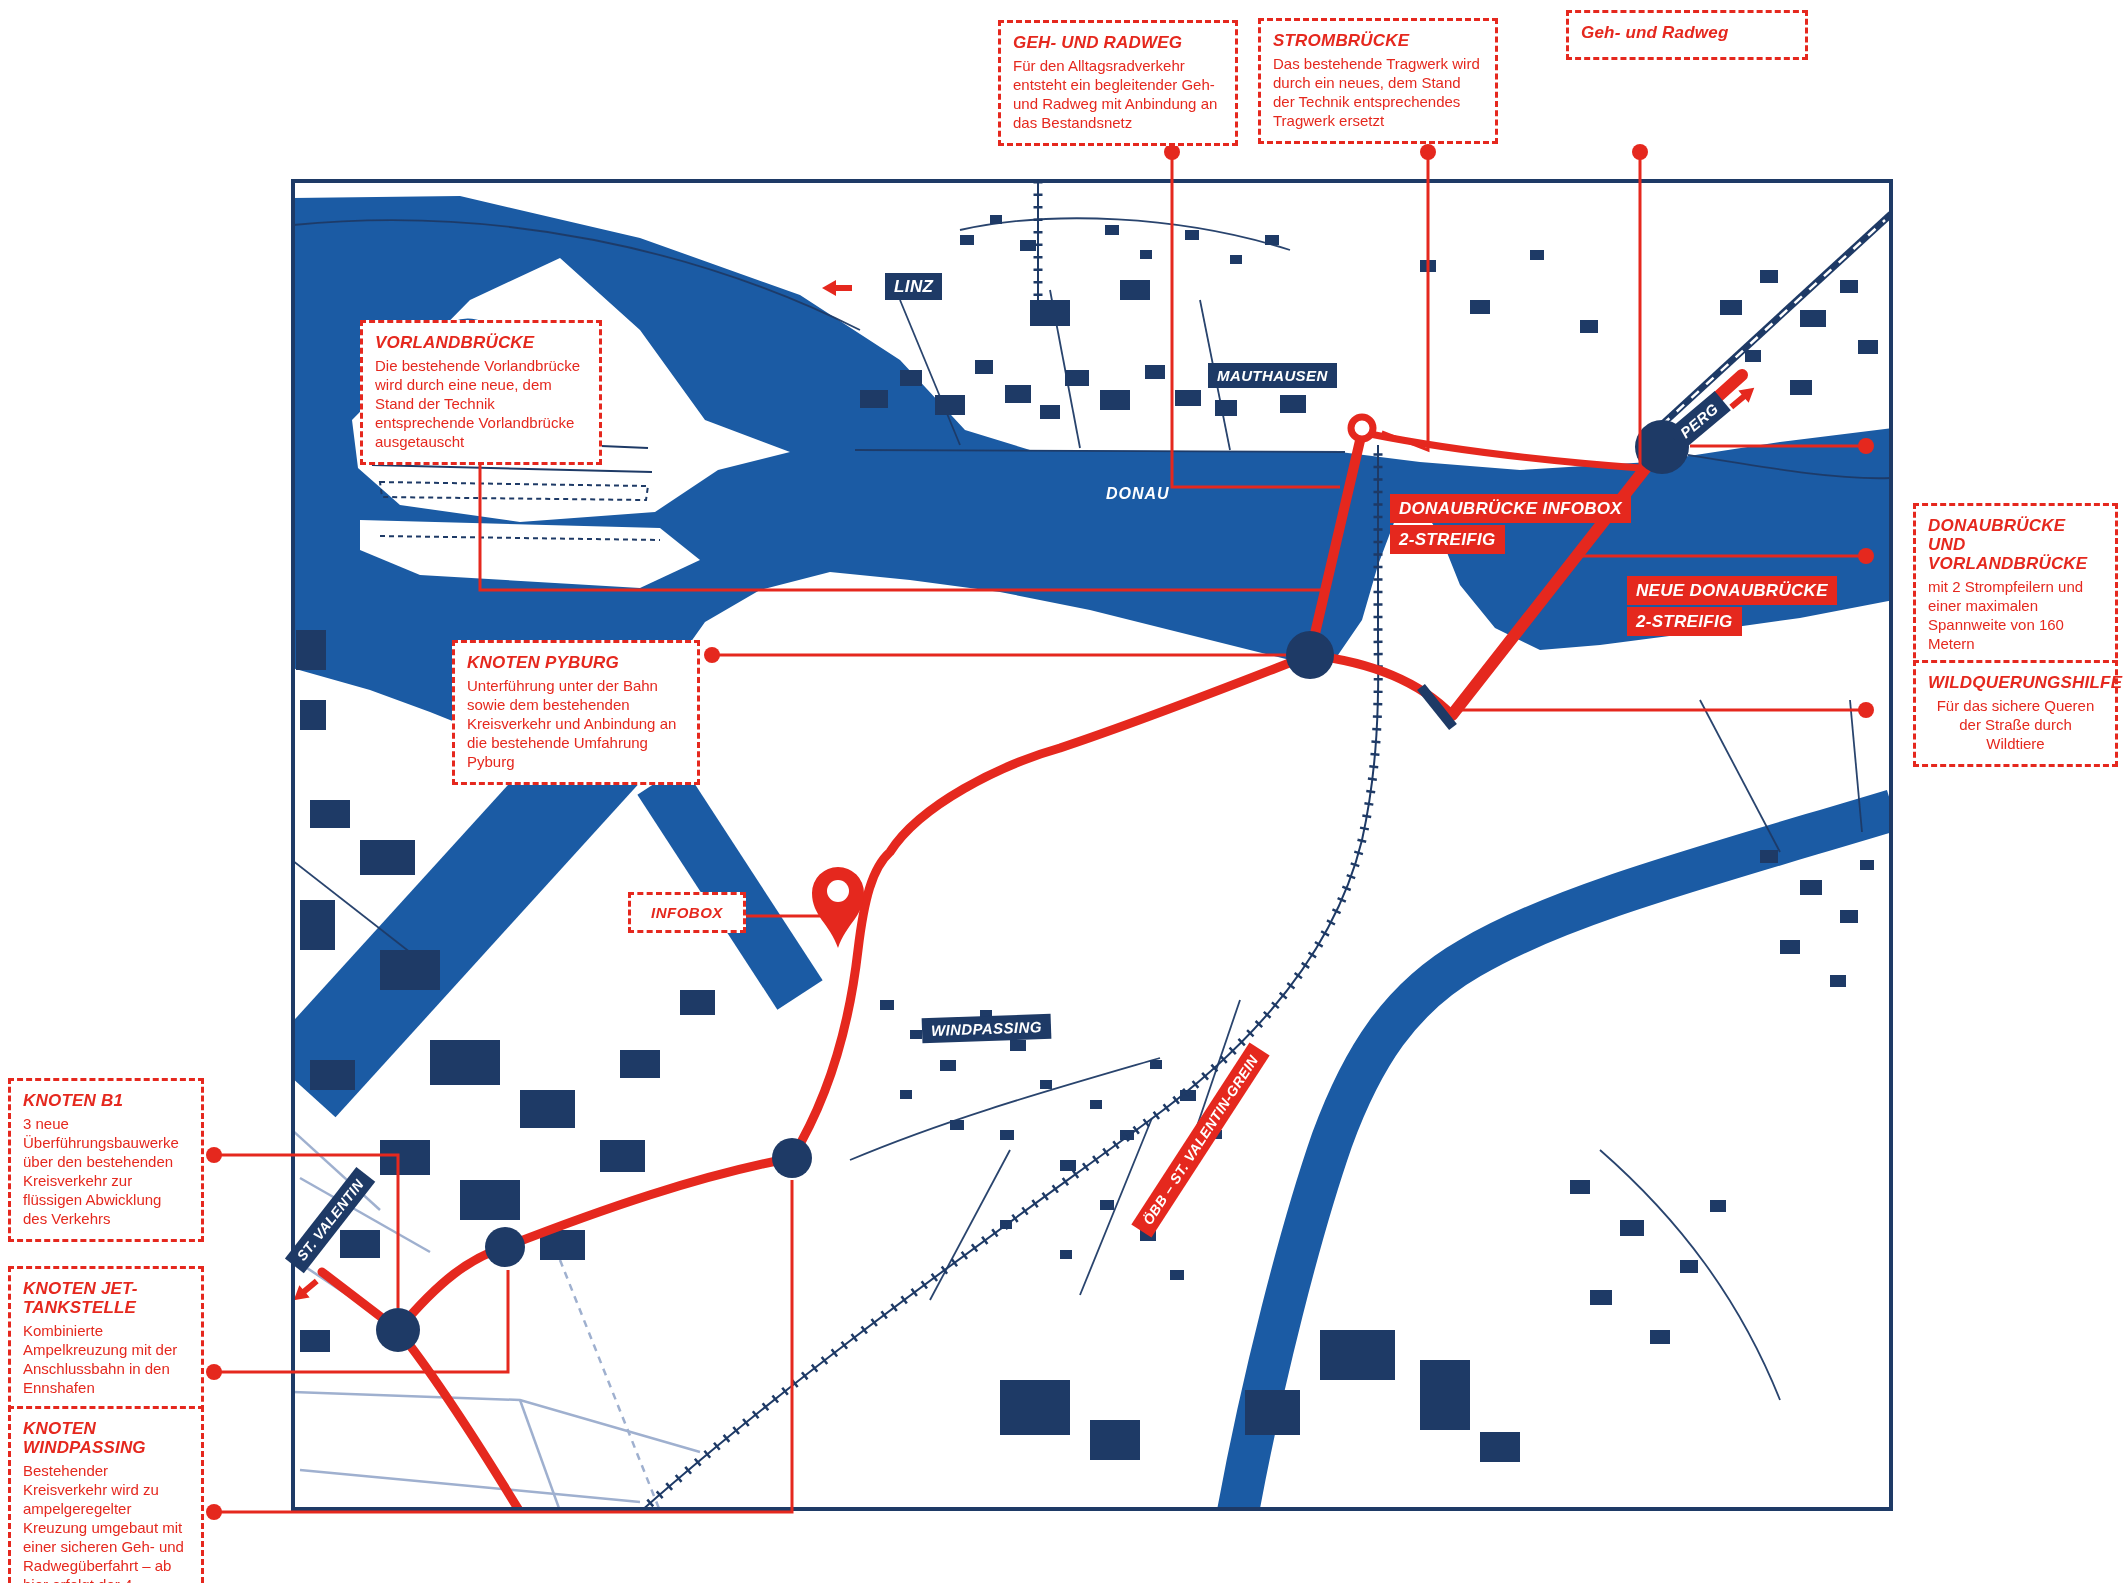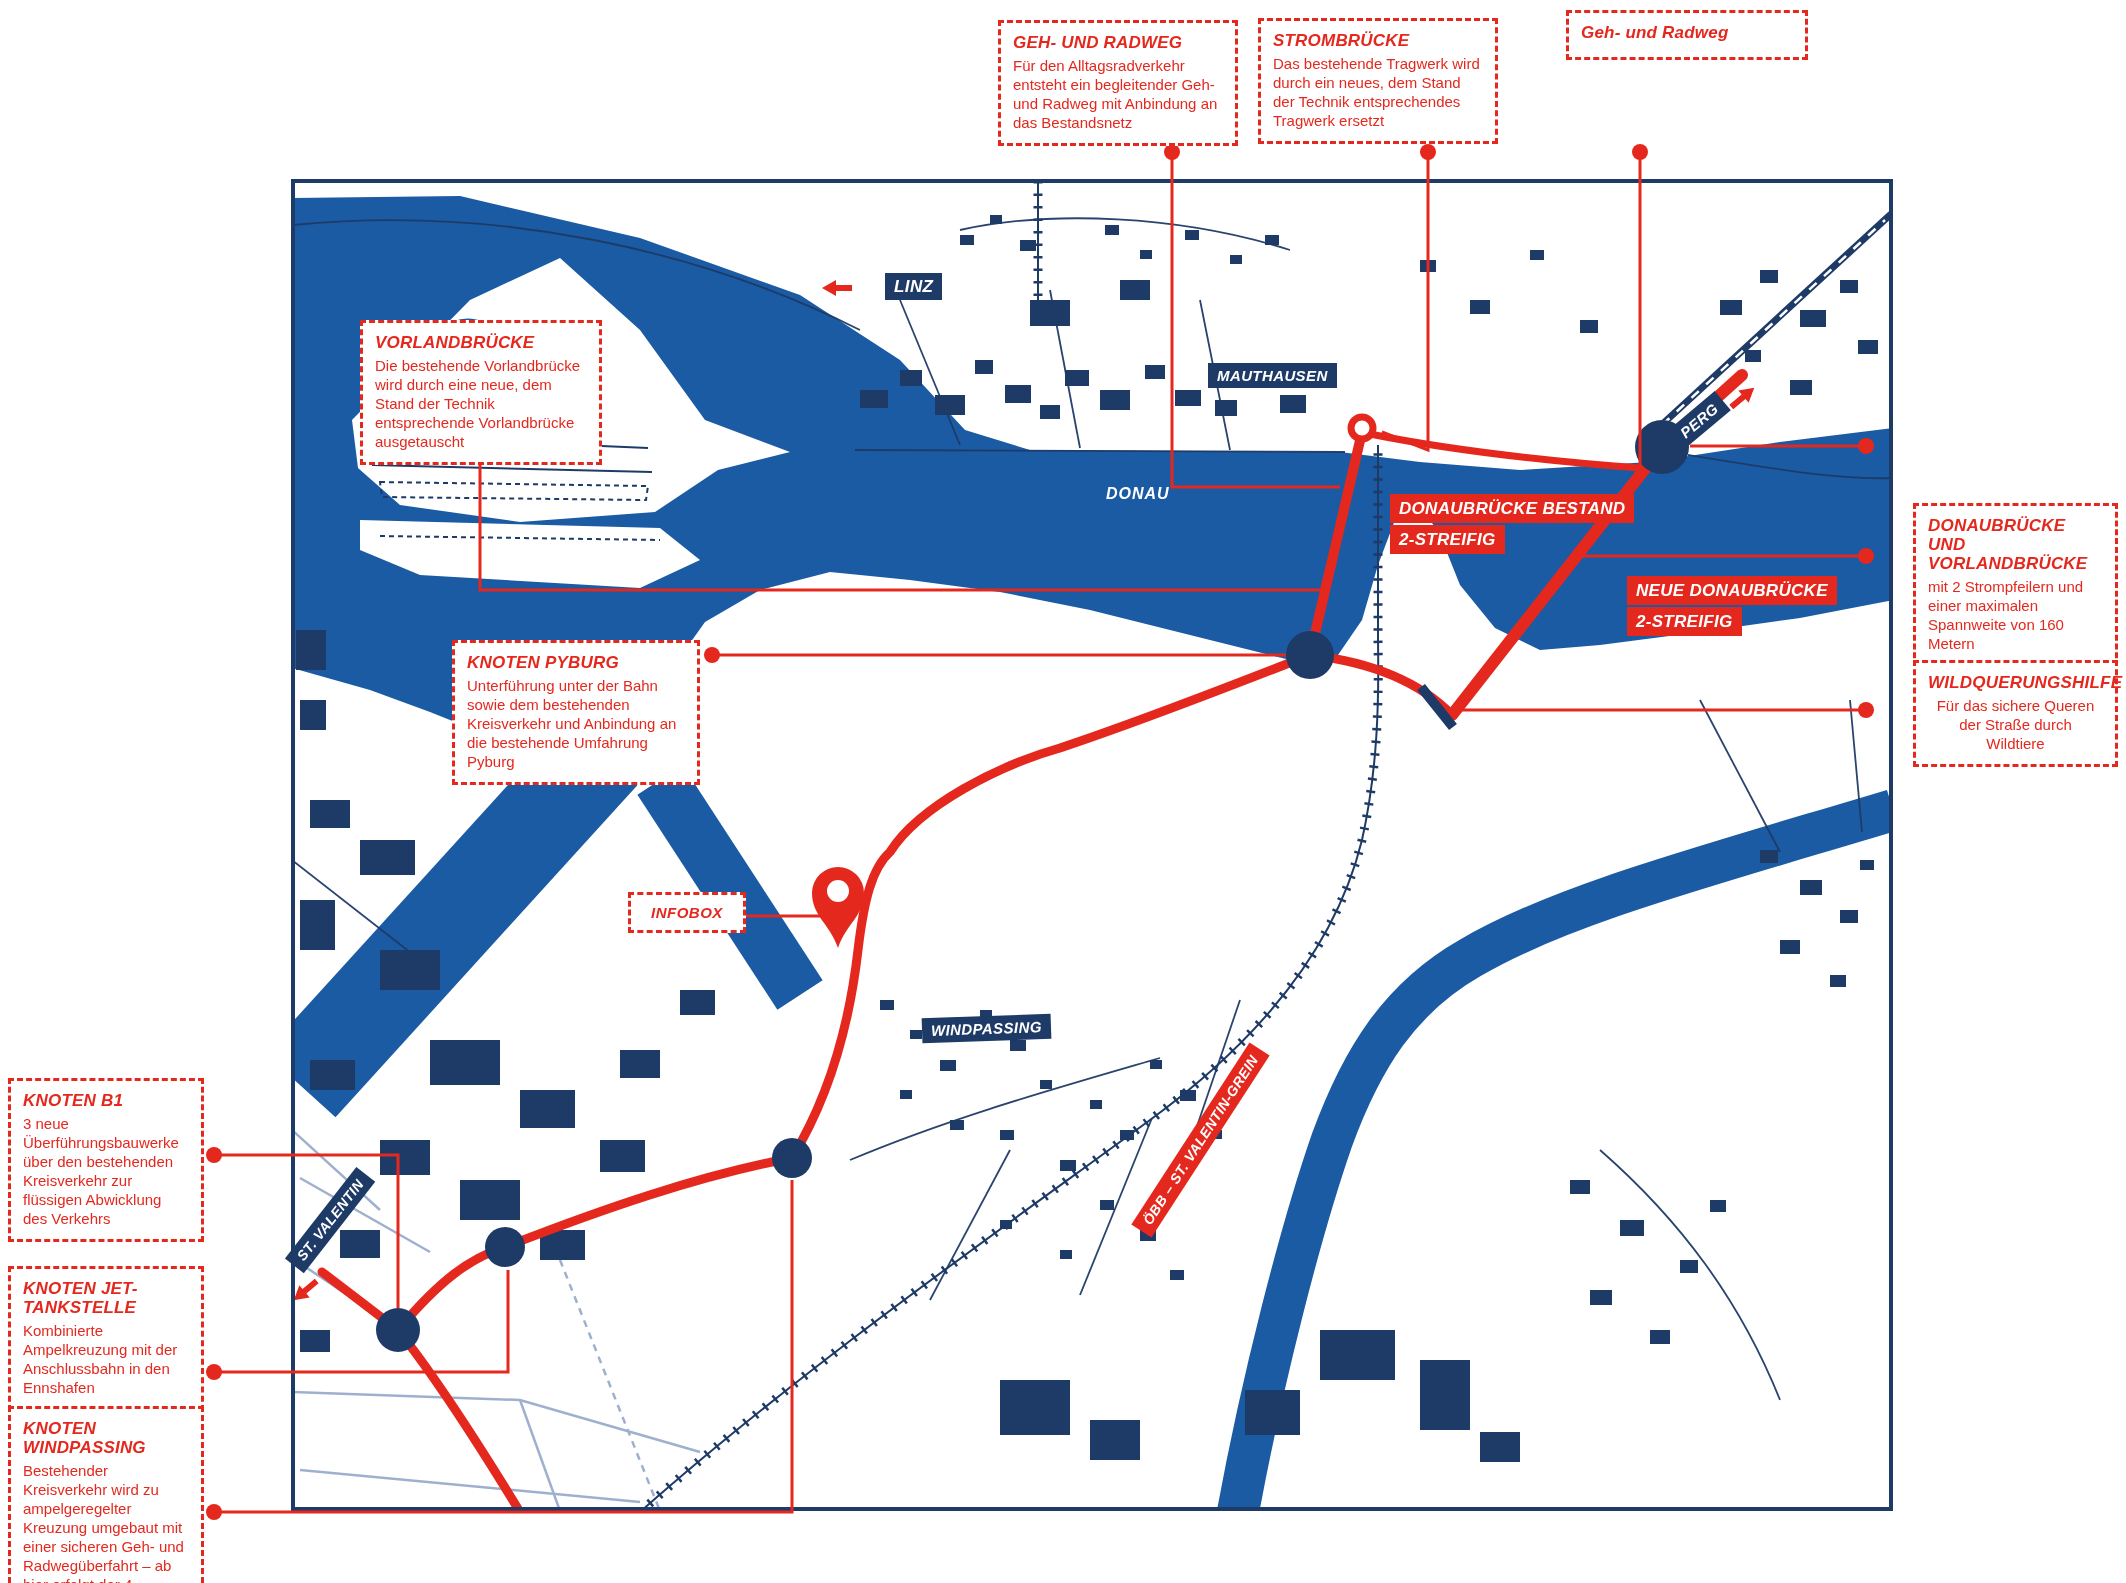--- a/index.html
+++ b/index.html
@@ -299,21 +299,21 @@
   <div class="badge" style="left:1208px;top:363px;">MAUTHAUSEN</div>
   <div class="badge" style="left:1668px;top:408px;transform:rotate(-40deg);">PERG</div>
   <div class="badge" style="left:922px;top:1016px;transform:rotate(-2deg);">WINDPASSING</div>
   <div class="badge" style="left:272px;top:1208px;transform:rotate(-52deg);font-size:14px;">ST. VALENTIN</div>
   <div class="badge red" style="left:1092px;top:1128px;transform:rotate(-57deg);font-size:14px;">ÖBB – ST. VALENTIN-GREIN</div>
 
   <div class="rivername" style="left:1106px;top:486px;">DONAU</div>
   <div class="rivername" style="left:1608px;top:806px;transform:rotate(-4deg);">ENNSKANAL</div>
 
   <div class="redstack" style="left:1390px;top:494px;">
-    <span>DONAUBRÜCKE BESTAND</span>
+    <span>DONAUBRÜCKE INFOBOX</span>
     <span>2-STREIFIG</span>
   </div>
   <div class="redstack" style="left:1627px;top:576px;">
     <span>NEUE DONAUBRÜCKE</span>
     <span>2-STREIFIG</span>
   </div>
 
   <div class="infobox-badge" style="left:628px;top:892px;">INFOBOX</div>
 
   <div class="callout" style="left:998px;top:20px;width:240px;">

